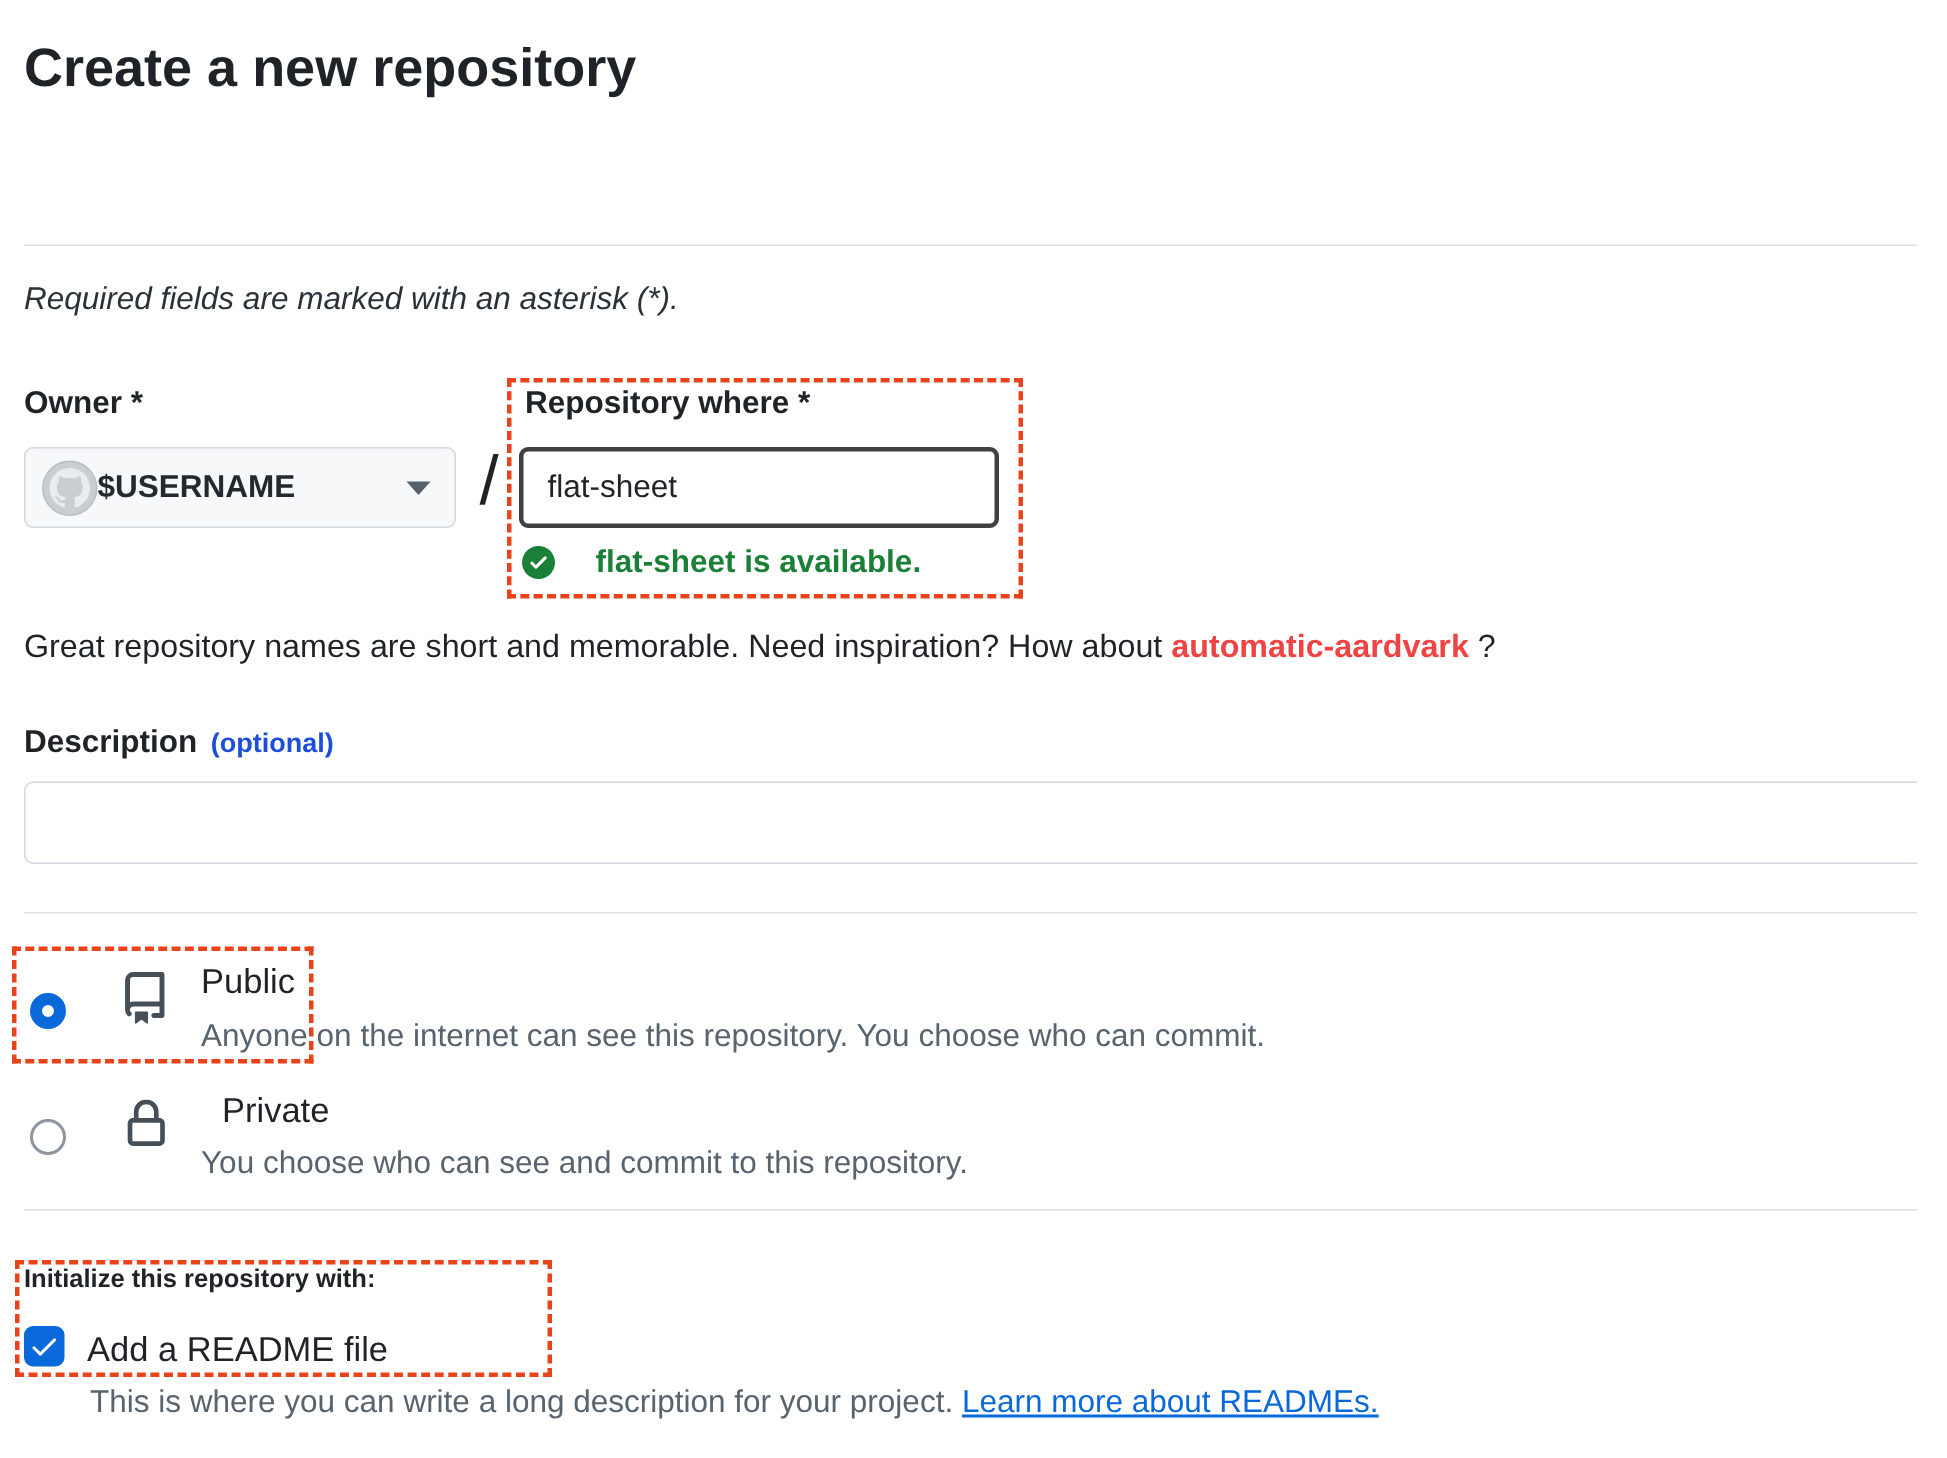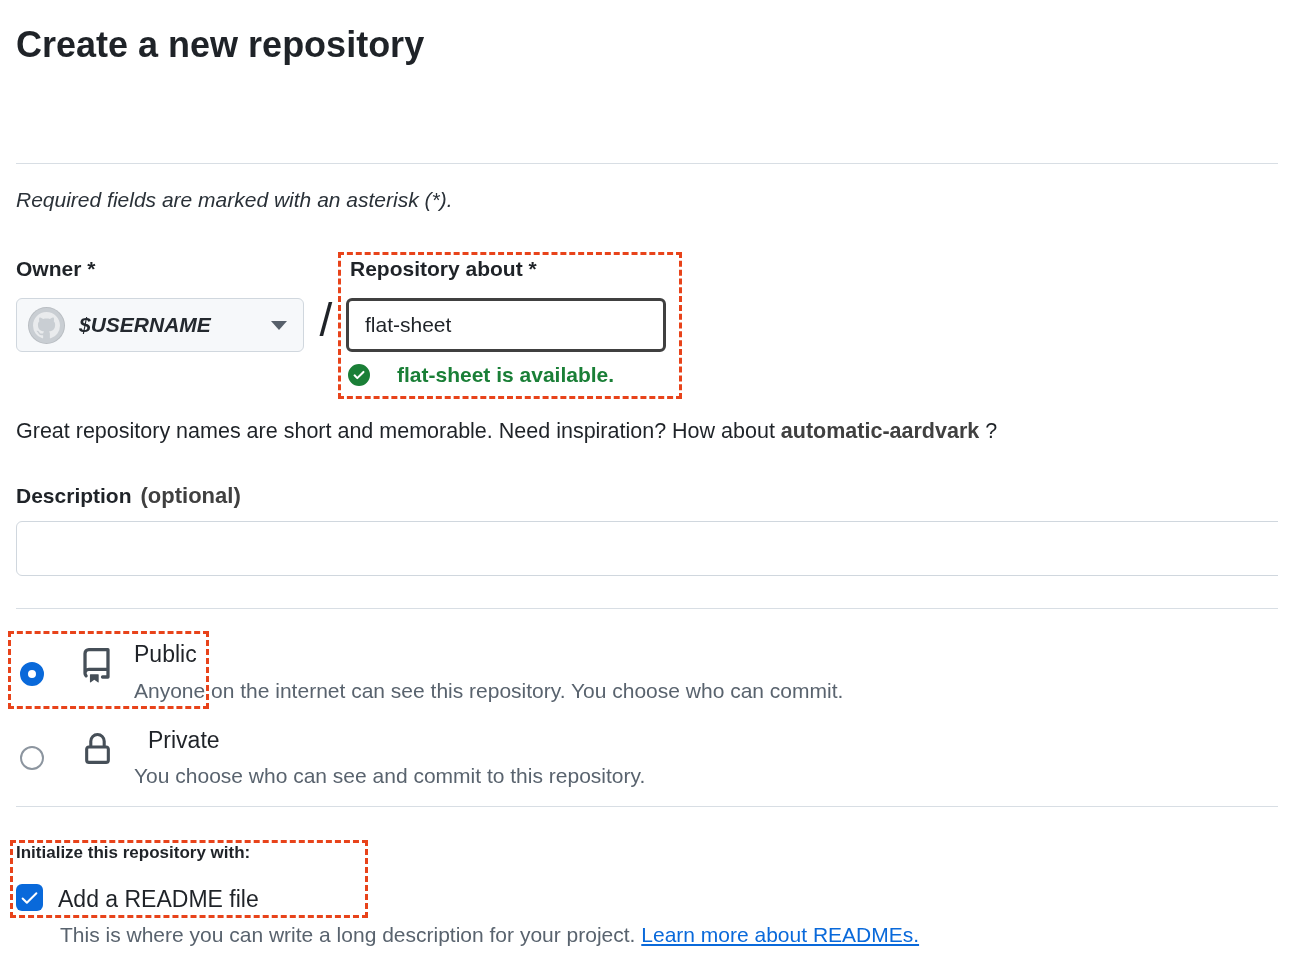--- a/index.html
+++ b/index.html
@@ -17,43 +17,43 @@
   .divider { left: 16px; width: 1268px; height: 0; border-top: 1px solid #d8dee4; }
 
   .required-note { left: 16px; top: 188px; font-style: italic; font-size: 21px; color: #2a3138; }
 
   .field-label { font-size: 21px; font-weight: 700; color: #1f2328; }
   .owner-label { left: 16px; top: 257px; }
   .repo-label  { left: 350px; top: 257px; }
 
   .owner-btn { left: 16px; top: 298px; width: 288px; height: 54px; background: #f6f8fa;
     border: 1px solid #d0d7de; border-radius: 6px; display: flex; align-items: center;
-    padding: 0 16px 0 11px; gap: 14px; cursor: pointer; font-style: italic; }
+    padding: 0 16px 0 11px; gap: 0; cursor: pointer; }
   .avatar { width: 37px; height: 37px; border-radius: 50%; background: #c9ced3;
     display: flex; align-items: center; justify-content: center; overflow: hidden;
     box-shadow: inset 0 0 0 1px rgba(0,0,0,0.08); }
   .owner-name { font-size: 21px; font-weight: 700; color: #24292f; flex: 1; }
   .caret { width: 0; height: 0; border-left: 8px solid transparent; border-right: 8px solid transparent;
     border-top: 9px solid #57606a; }
 
   .slash { left: 306px; top: 293px; width: 40px; text-align: center; font-size: 46px; font-weight: 400; color: #1f2328; }
 
   .repo-input { left: 346px; top: 298px; width: 320px; height: 54px; border: 3px solid #404040;
     border-radius: 6px; font-size: 21px; padding: 0 16px; color: #1f2328; background: #fff;
     font-family: "Liberation Sans", sans-serif; outline: none; }
 
   .availability { left: 348px; top: 363px; display: flex; align-items: center; gap: 27px;
     font-size: 21px; font-weight: 700; color: #1a7f37; }
 
   .suggestion { left: 16px; top: 419px; font-size: 21.5px; color: #1f2328; }
-  .suggestion .repo-suggestion { color: #404040; font-weight: 700; }
+  .suggestion .repo-suggestion { color: #ef4444; font-weight: 700; }
 
   .desc-label-row { left: 16px; top: 483px; display: flex; align-items: baseline; gap: 9px; }
   .desc-label { font-size: 21px; font-weight: 700; color: #1f2328; }
-  .desc-optional { font-size: 22px; font-weight: 700; color: #404040; }
+  .desc-optional { font-size: 18px; font-weight: 700; color: #1d4ed8; }
   .desc-input { left: 16px; top: 521px; width: 1268px; height: 55px; border: 1px solid #d0d7de;
     border-radius: 6px; font-size: 21px; padding: 0 16px; background: #fff;
     font-family: "Liberation Sans", sans-serif; outline: none; }
 
   .radio { width: 24px; height: 24px; border-radius: 50%; background: #fff; cursor: pointer; }
   .radio.checked { border: 8px solid #0969da; }
   .radio.unchecked { border: 2px solid #8c959f; }
 
   .vis-icon { color: #464f58; }
 
@@ -76,21 +76,21 @@
 
   <h1 class="abs page-title">Create a new repository</h1>
 
 
   <div class="abs divider" style="top:163px"></div>
 
   <div class="abs required-note">Required fields are marked with an asterisk (*).</div>
 
   <div class="abs field-label owner-label"><span>Owner</span> <span>*</span></div>
 
-  <div class="abs field-label repo-label"><span>Repository about</span> <span>*</span></div>
+  <div class="abs field-label repo-label"><span>Repository where</span> <span>*</span></div>
 
   <div class="abs owner-btn">
     <span class="avatar">
       <svg width="27" height="27" viewBox="0 0 16 16">
         <path fill="#e9ebed" d="M8 0c4.42 0 8 3.58 8 8a8.013 8.013 0 0 1-5.45 7.59c-.4.08-.55-.17-.55-.38 0-.27.01-1.13.01-2.2 0-.75-.25-1.23-.54-1.48 1.78-.2 3.65-.88 3.65-3.95 0-.88-.31-1.59-.82-2.15.08-.2.36-1.02-.08-2.12 0 0-.67-.22-2.2.82-.64-.18-1.32-.27-2-.27-.68 0-1.36.09-2 .27-1.53-1.03-2.2-.82-2.2-.82-.44 1.1-.16 1.92-.08 2.12-.51.56-.82 1.28-.82 2.15 0 3.06 1.86 3.75 3.64 3.95-.23.2-.44.55-.51 1.07-.46.21-1.61.55-2.33-.66-.15-.24-.6-.83-1.23-.82-.67.01-.27.38.01.53.34.19.73.9.82 1.13.16.45.68 1.31 2.69.94 0 .67.01 1.3.01 1.49 0 .21-.15.45-.55.38A7.995 7.995 0 0 1 0 8c0-4.42 3.58-8 8-8Z"></path>
       </svg>
     </span>
     <span class="owner-name">$USERNAME</span>
     <span class="caret"></span>
   </div>

